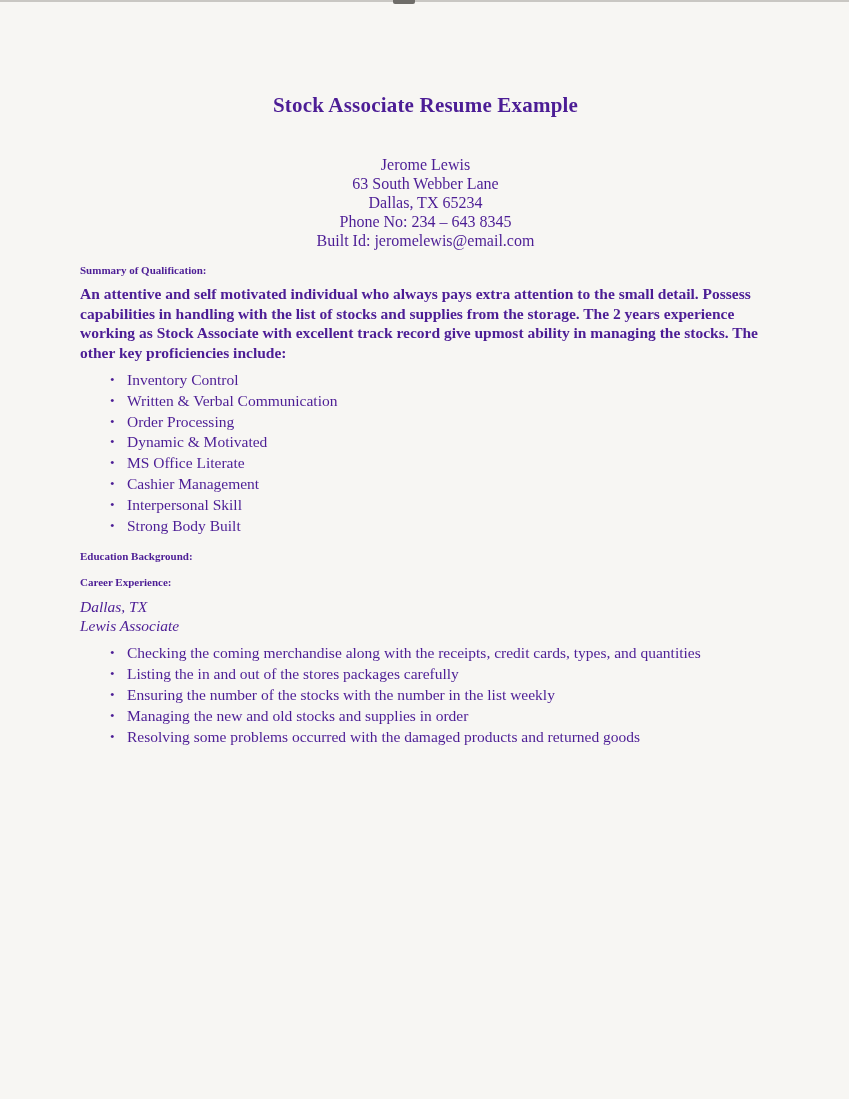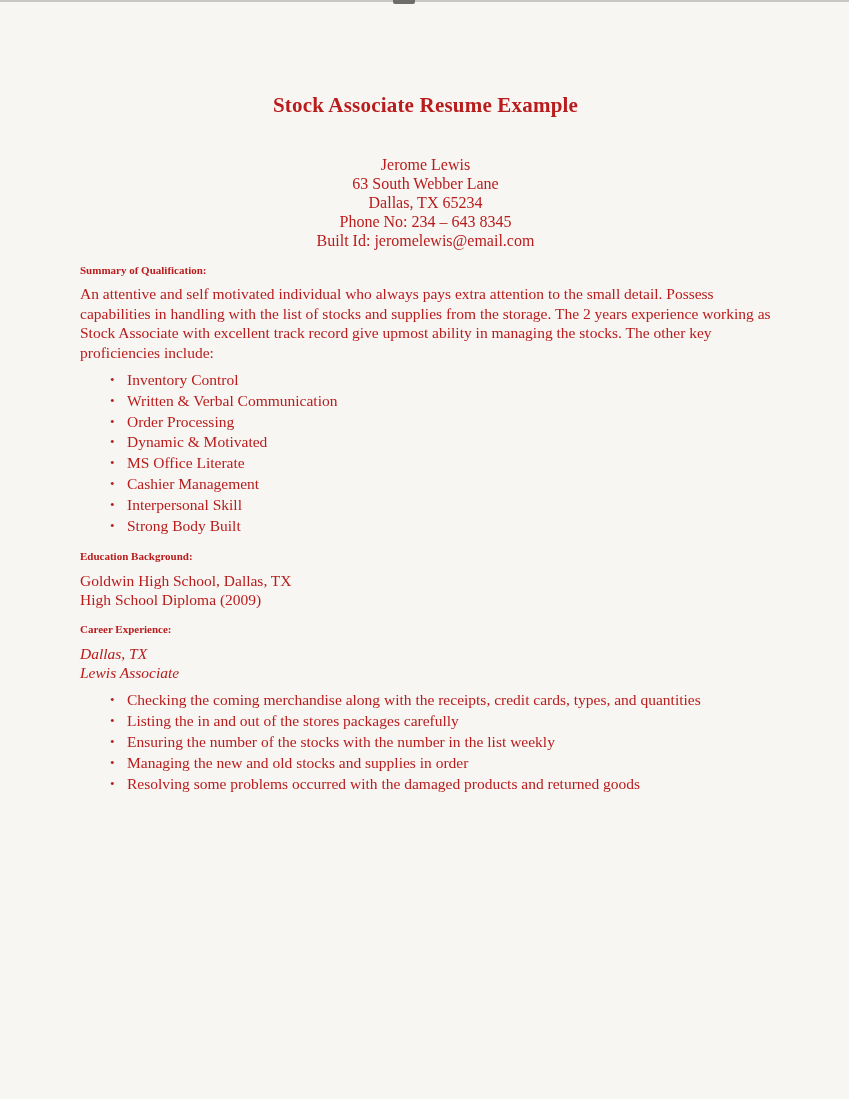--- a/index.html
+++ b/index.html
@@ -6,21 +6,21 @@
     margin: 0;
     padding: 0;
     background: #f7f6f3;
   }
   .page {
     position: relative;
     width: 849px;
     height: 1099px;
     background: #f7f6f3;
     font-family: "Liberation Serif", "DejaVu Serif", serif;
-    color: #b91c1c;
+    color: #4c1d95;
     box-sizing: border-box;
     padding: 93px 78px 0 80px;
     overflow: hidden;
   }
   .scan-line {
     position: absolute;
     top: 0;
     left: 0;
     width: 100%;
     height: 2px;
@@ -50,20 +50,21 @@
   }
   h2.section-heading {
     margin: 14px 0 0 0;
     font-size: 11px;
     font-weight: bold;
   }
   p.body-para {
     margin: 8px 0 0 0;
     font-size: 15.5px;
     line-height: 19.5px;
+    font-weight: bold;
   }
   .plain-lines {
     margin-top: 9px;
     font-size: 15.5px;
     line-height: 19px;
   }
   .italic-lines {
     margin-top: 9px;
     font-size: 15.5px;
     line-height: 19px;
@@ -117,24 +118,20 @@
     <li>Order Processing</li>
     <li>Dynamic &amp; Motivated</li>
     <li>MS Office Literate</li>
     <li>Cashier Management</li>
     <li>Interpersonal Skill</li>
     <li>Strong Body Built</li>
   </ul>
 
   <h2 class="section-heading">Education Background:</h2>
 
-  <div class="plain-lines">
-    <div>Goldwin High School, Dallas, TX</div>
-    <div>High School Diploma (2009)</div>
-  </div>
 
   <h2 class="section-heading">Career Experience:</h2>
 
   <div class="italic-lines">
     <div>Dallas, TX</div>
     <div>Lewis Associate</div>
   </div>
 
   <ul class="bullet-list">
     <li>Checking the coming merchandise along with the receipts, credit cards, types, and quantities</li>

